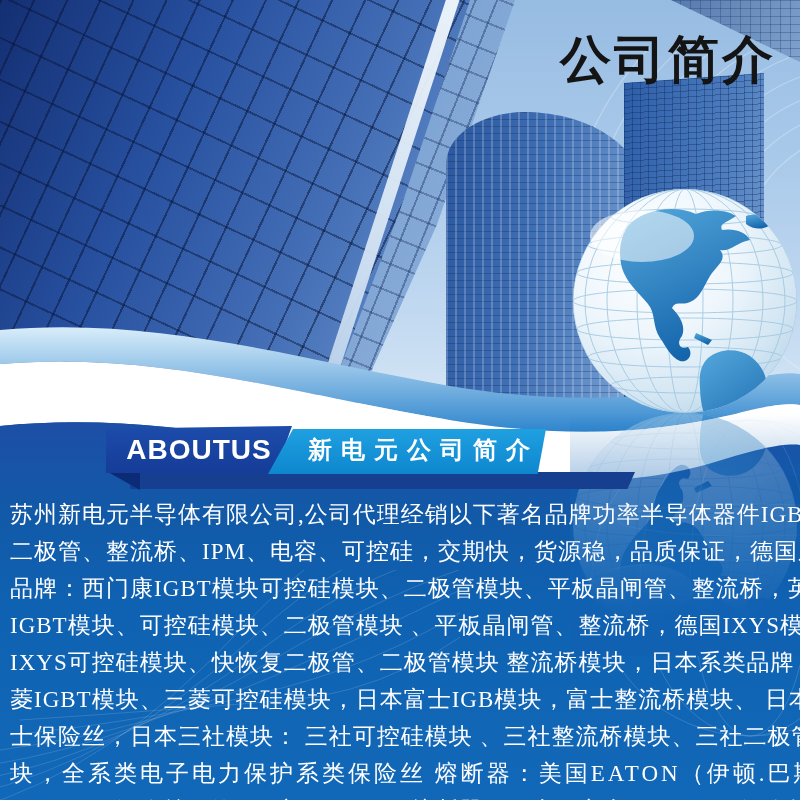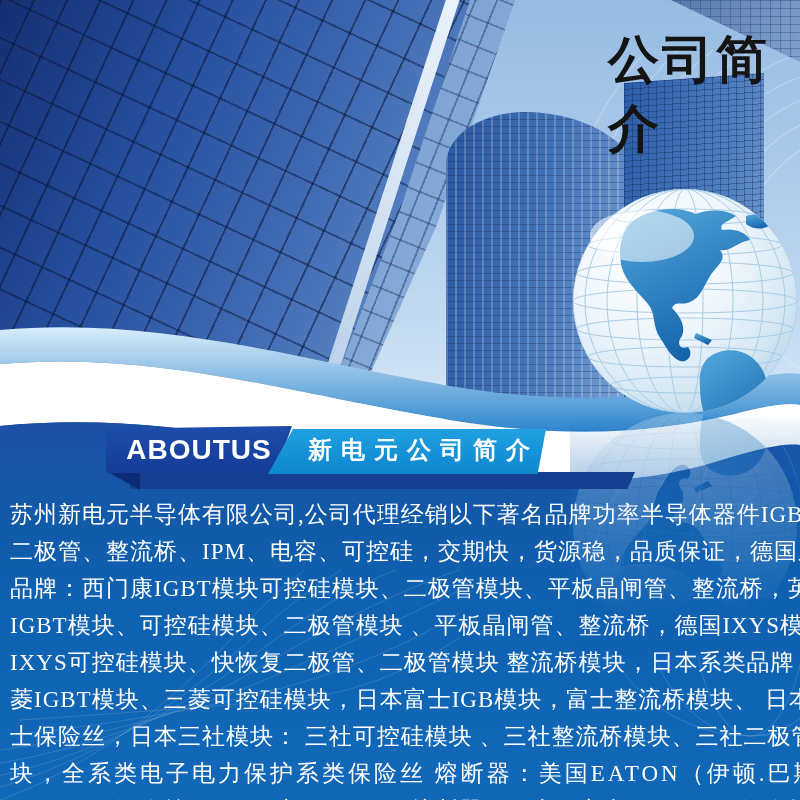--- a/index.html
+++ b/index.html
@@ -39,21 +39,21 @@
         linear-gradient(100deg,#2a579f 0%,#3f6fb5 42%,#6b96cd 78%,#8fb2dc 100%);}
   .tower-right{position:absolute;left:624px;top:78px;width:140px;height:340px;z-index:3;
        transform:skewY(-4deg);
        background:
         repeating-linear-gradient(90deg,rgba(15,35,80,.35) 0 1px,transparent 1px 8px),
         repeating-linear-gradient(180deg,rgba(15,35,80,.35) 0 1px,transparent 1px 6px),
         linear-gradient(100deg,#2c5da8 0%,#4f7fc0 60%,#7aa2d3 100%);}
 
   
   .hero-title{position:absolute;left:560px;top:26px;z-index:6;color:#141414;
-       font-size:51px;font-weight:bold;letter-spacing:3px;font-family:"Liberation Serif",serif;margin-left:48px;}
+       font-size:51px;font-weight:bold;letter-spacing:3px;font-family:"Liberation Serif",serif;}
 
   
   .waves{position:absolute;left:0;top:0;width:800px;height:800px;z-index:6;}
 
   
   .watermark{position:absolute;left:520px;top:418px;width:330px;height:330px;z-index:7;opacity:.35;}
   .globe-wrap{position:absolute;left:570px;top:186px;width:230px;height:470px;z-index:8;}
 
   
   .banner{position:absolute;left:0;top:0;width:800px;height:800px;z-index:9;pointer-events:none;border-radius:12px;}

